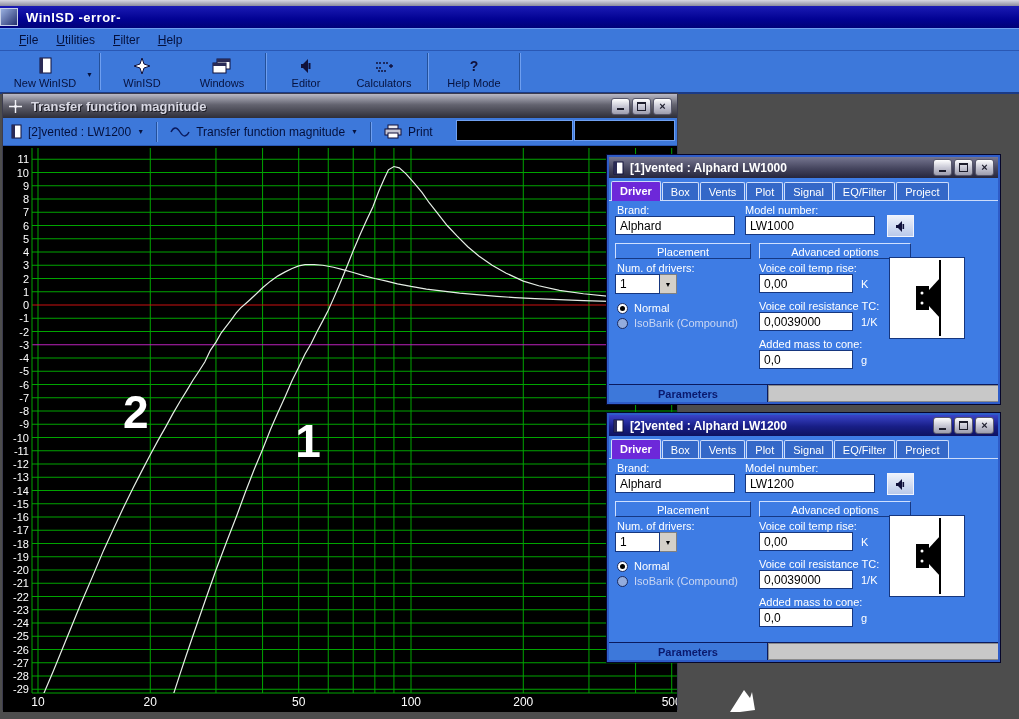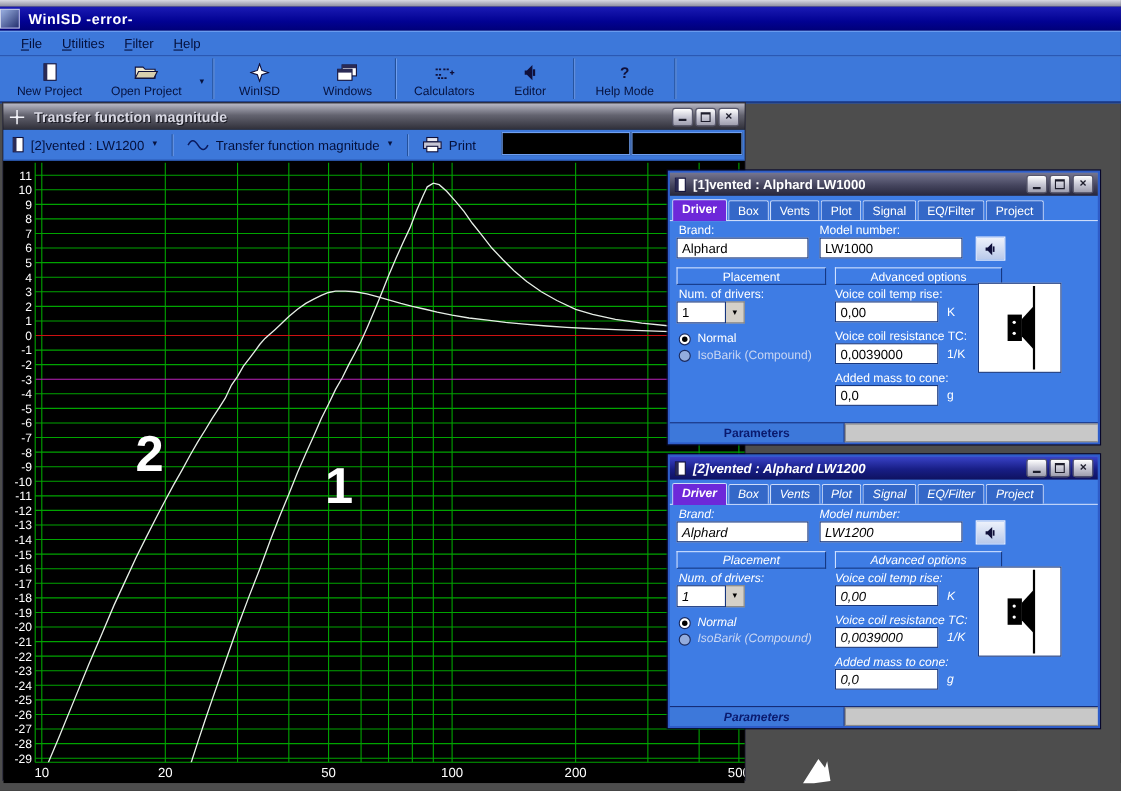--- a/index.html
+++ b/index.html
@@ -128,30 +128,21 @@
   <span class="menu-item">Help</span>
 </div>
 <div class="toolbar">
   <div class="tbtn" style="min-width:66px">
     <span class="ticon">
       <svg width="16" height="18">
           <rect x="3" y="1" width="11" height="15" fill="#fff" stroke="#10103a"></rect>
           <rect x="3" y="1" width="3" height="15" fill="#2a2a55"></rect>
         </svg>
     </span>
-    <span>New Project</span>
-  </div>
-  <div class="tbtn" style="min-width:78px">
-    <span class="ticon">
-      <svg width="22" height="16">
-          <path d="M1 13 L1 3 L8 3 L10 5 L19 5 L19 13 Z" fill="#efe9d2" stroke="#10103a"></path>
-          <path d="M4 7 L21 7 L18 13 L1 13 Z" fill="#d8cfae" stroke="#10103a"></path>
-        </svg>
-    </span>
-    <span>Open Project</span>
+    <span>New WinISD</span>
   </div>
   <div class="drop-arrow" style="margin:0 4px 14px 0">▼</div>
   <div class="tsep"></div>
   <div class="tbtn" style="min-width:62px">
     <span class="ticon">
       <svg width="18" height="18">
           <path d="M9 1 L11 7 L17 9 L11 11 L9 17 L7 11 L1 9 L7 7 Z" fill="#fff" stroke="#10103a"></path>
         </svg>
     </span>
     <span>WinISD</span>
@@ -161,38 +152,38 @@
       <svg width="20" height="17">
           <rect x="5" y="1" width="13" height="10" fill="#fff" stroke="#10103a"></rect>
           <rect x="5" y="1" width="13" height="3" fill="#2a2a55"></rect>
           <rect x="1" y="5" width="13" height="10" fill="#fff" stroke="#10103a"></rect>
           <rect x="1" y="5" width="13" height="3" fill="#2a2a55"></rect>
         </svg>
     </span>
     <span>Windows</span>
   </div>
   <div class="tsep"></div>
+  <div class="tbtn" style="min-width:58px">
+    <span class="ticon">
+      <svg width="16" height="16">
+          <path d="M10 1 L5 6 L3 6 L3 10 L5 10 L10 15 Z" fill="#10103a"></path>
+          <rect x="10.5" y="5" width="2" height="6" fill="#10103a"></rect>
+        </svg>
+    </span>
+    <span>Editor</span>
+  </div>
   <div class="tbtn" style="min-width:66px">
     <span class="ticon">
       <svg width="20" height="14">
           <path d="M2 4 h5 M9 4 h5" stroke="#10103a" stroke-width="1.5" stroke-dasharray="2 1"></path>
           <path d="M2 9 h6 M4 12 h8" stroke="#10103a" stroke-width="1.5" stroke-dasharray="2 1"></path>
           <path d="M15 7 h4 M17 5 v4" stroke="#10103a" stroke-width="1.3"></path>
         </svg>
     </span>
     <span>Calculators</span>
-  </div>
-  <div class="tbtn" style="min-width:58px">
-    <span class="ticon">
-      <svg width="16" height="16">
-          <path d="M10 1 L5 6 L3 6 L3 10 L5 10 L10 15 Z" fill="#10103a"></path>
-          <rect x="10.5" y="5" width="2" height="6" fill="#10103a"></rect>
-        </svg>
-    </span>
-    <span>Editor</span>
   </div>
   <div class="tsep"></div>
   <div class="tbtn" style="min-width:70px">
     <span class="ticon" style="font-weight:bold;color:#10103a;font-size:14px;">?</span>
     <span>Help Mode</span>
   </div>
   <div class="tsep"></div>
 </div>
 
 <div class="chart-win">
@@ -436,21 +427,21 @@
           <circle cx="32" cy="45" r="1.5" fill="#fff"></circle>
         </svg>
     </div>
   </div>
   <div class="params">
     <div class="params-btn">Parameters</div>
     <div class="params-rest"></div>
   </div>
 </div>
 
-<div class="dwin" style="left:607px;top:413px;z-index:3;font-style:italic;">
+<div class="dwin" style="left:607px;top:413px;z-index:3;">
   <div class="dtitle active">
     <span>
       <svg width="11" height="14">
           <rect x="1" y="1" width="9" height="12" fill="#fff" stroke="#10103a"></rect>
           <rect x="1" y="1" width="3" height="12" fill="#2a2a55"></rect>
         </svg>
     </span>
     <span class="txt">[2]vented : Alphard LW1200</span>
     <div class="wbtns">
       <div class="wbtn">

